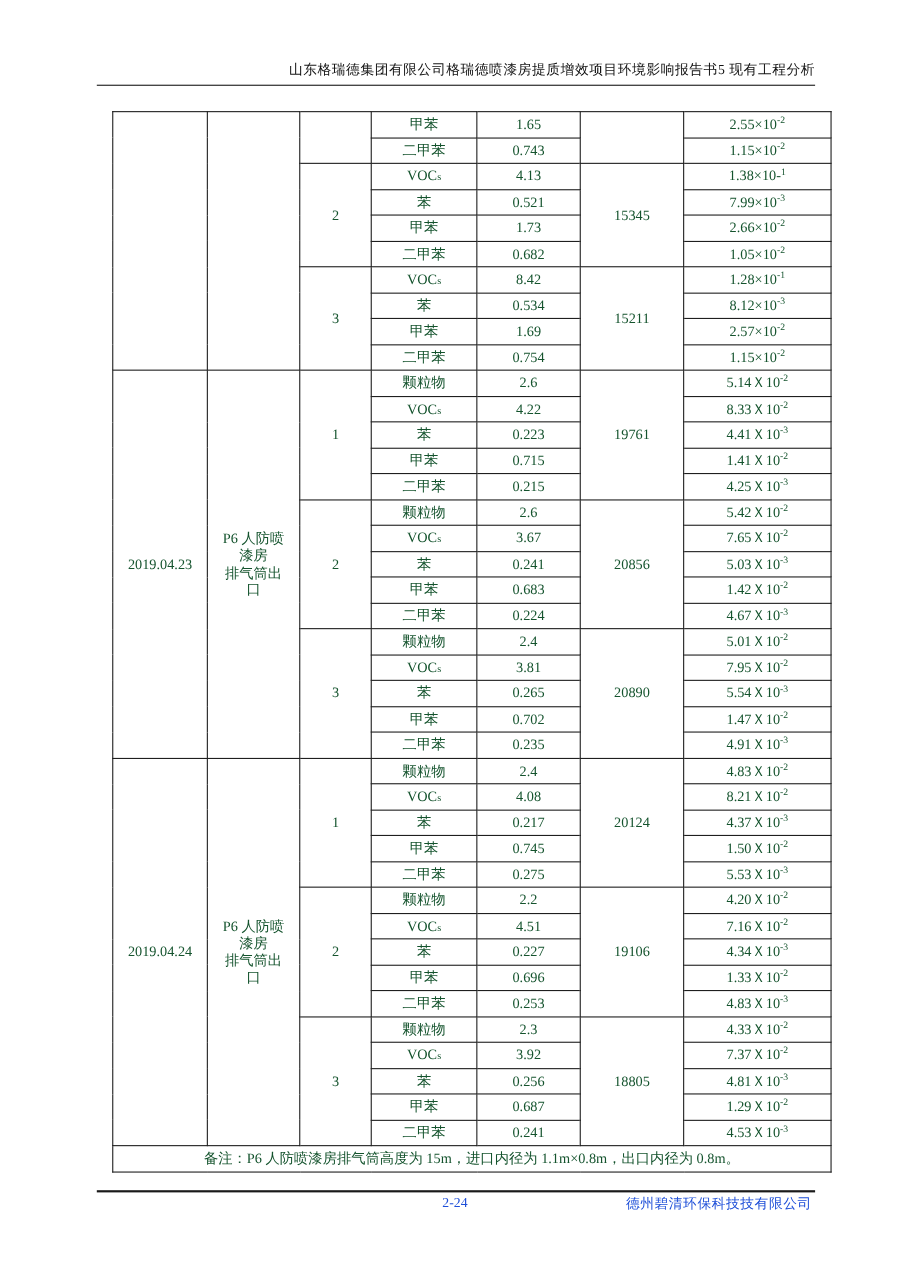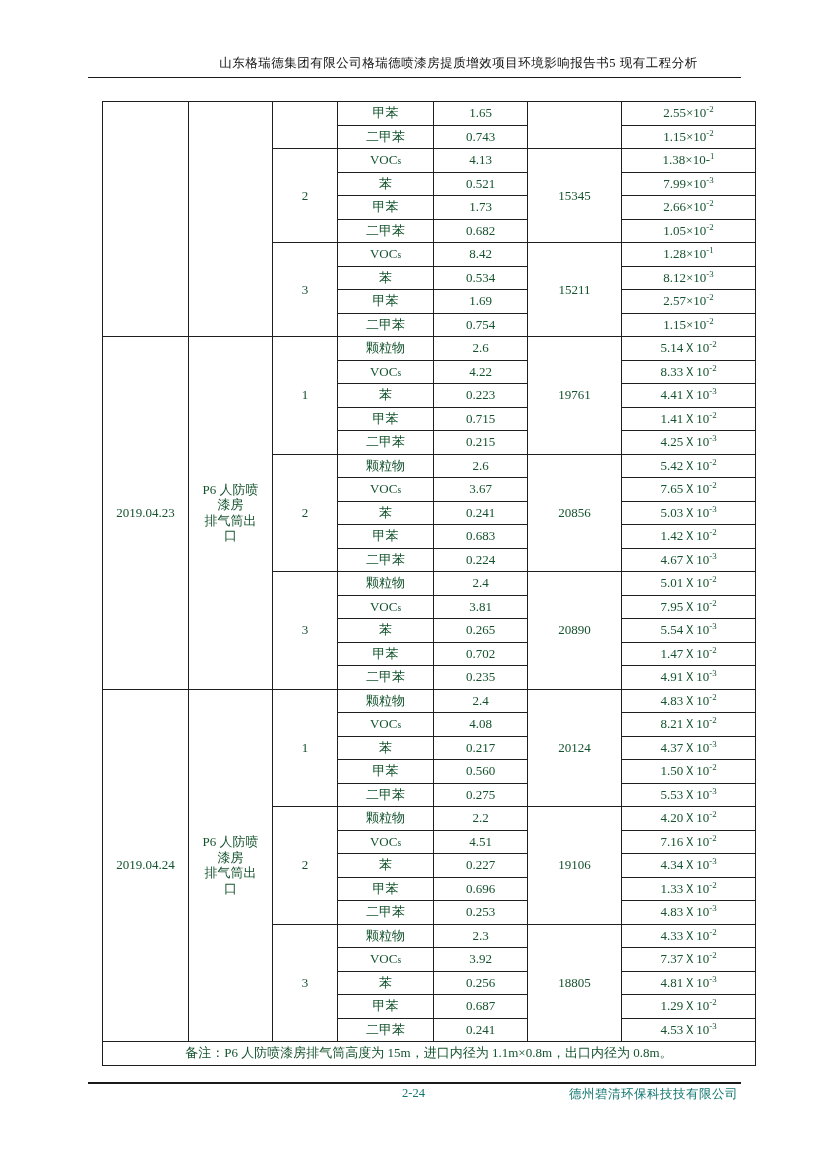--- a/index.html
+++ b/index.html
@@ -4,22 +4,22 @@
 <style>
   html,body{margin:0;padding:0;}
   body{
     width:827px;height:1169px;position:relative;background:#ffffff;
     font-family:"Liberation Serif","DejaVu Serif",serif;color:#000;
     overflow:hidden;
   }
   
   .page-header{
     position:absolute;left:88px;top:55px;width:653px;
-    display:flex;justify-content:center;align-items:baseline;
-    font-size:12.5px;letter-spacing:0.5px;color:#111;margin-left:44px;
+    display:flex;justify-content:flex-end;align-items:baseline;
+    font-size:12.5px;letter-spacing:0.5px;color:#111;
   }
   .header-rule{
     position:absolute;left:88px;top:77px;width:653px;height:0;
     border-top:1.7px solid #1a1a1a;
   }
   
   table.monitor{
     position:absolute;left:102px;top:101px;width:653px;
     border-collapse:collapse;table-layout:fixed;
     font-size:13px;color:#14532d;
@@ -36,21 +36,21 @@
   }
   sup{font-size:0.68em;line-height:0;vertical-align:super;}
   sub{font-size:0.72em;line-height:0;vertical-align:baseline;}
   
   .footer-rule{
     position:absolute;left:88px;top:1082px;width:653px;height:0;
     border-top:2px solid #1a1a1a;
   }
   .page-footer{
     position:absolute;left:88px;top:1086px;width:653px;height:20px;
-    font-size:12.5px;color:#0f766e;
+    font-size:12.5px;color:#1d4ed8;
   }
   .page-footer .page-number{
     position:absolute;left:50%;transform:translateX(-54%);top:0;
   }
   .page-footer .company{
     position:absolute;right:3px;top:0;letter-spacing:0.5px;font-family:Liberation Serif, serif;
   }
 </style>
 </head>
 <body>
@@ -227,21 +227,21 @@
         <td>4.08</td>
         <td>8.21Ｘ10<sup>-2</sup></td>
       </tr>
       <tr>
         <td>苯</td>
         <td>0.217</td>
         <td>4.37Ｘ10<sup>-3</sup></td>
       </tr>
       <tr>
         <td>甲苯</td>
-        <td>0.560</td>
+        <td>0.745</td>
         <td>1.50Ｘ10<sup>-2</sup></td>
       </tr>
       <tr>
         <td>二甲苯</td>
         <td>0.275</td>
         <td>5.53Ｘ10<sup>-3</sup></td>
       </tr>
       <tr>
         <td rowspan="5">2</td>
         <td>颗粒物</td>

